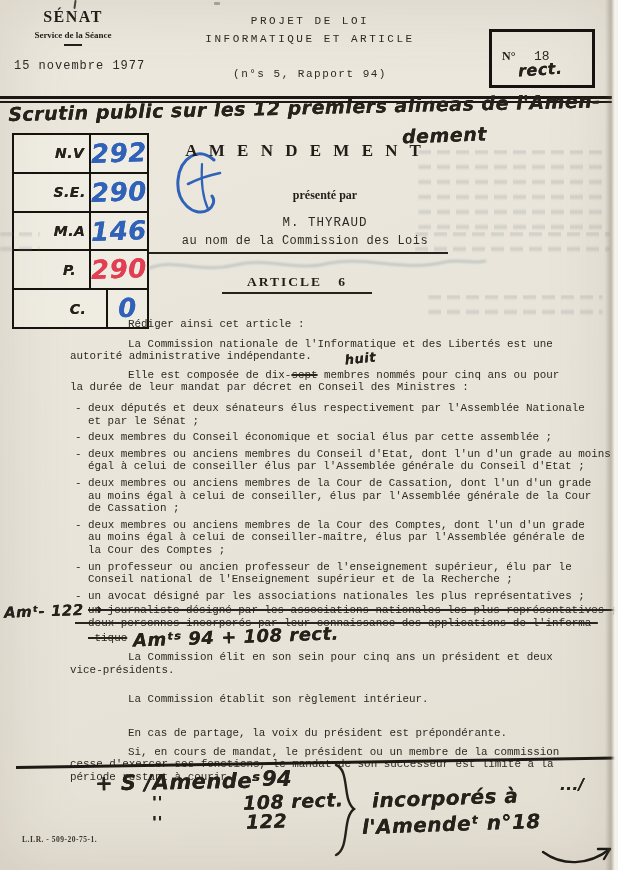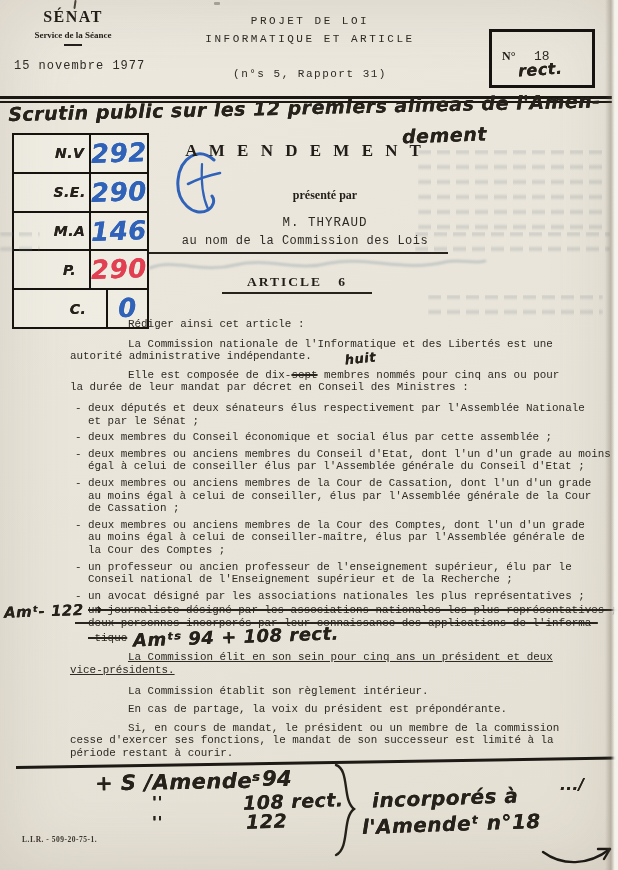--- a/index.html
+++ b/index.html
@@ -57,21 +57,21 @@
   <div class="abs ctr" style="left:18px;top:8px;width:110px;">
     <div class="serif senat-title">SÉNAT</div>
     <div class="serif senat-sub" style="margin-top:4px;">Service de la Séance</div>
     <div class="senat-rule"></div>
   </div>
   <div class="abs mono" style="left:14px;top:60px;font-size:12px;letter-spacing:1px;">15 novembre 1977</div>
 
   <div class="abs ctr mono head-center" style="left:200px;top:12px;width:220px;">
     <div>PROJET DE LOI</div>
     <div>INFORMATIQUE ET ARTICLE</div>
-    <div style="margin-top:17px;letter-spacing:1.5px;">(n°s 5, Rapport 31)</div>
+    <div style="margin-top:17px;letter-spacing:1.5px;">(n°s 5, Rapport 94)</div>
   </div>
 
   <div class="abs stampbox" style="left:489px;top:29px;width:100px;height:53px;">
     <span class="abs serif" style="left:10px;top:17px;font-size:12px;font-weight:bold;">N°</span>
     <span class="abs mono" style="left:42px;top:19px;font-size:13px;">18</span>
     <span class="abs hw ink-black" style="left:26px;top:28px;font-size:16px;transform:rotate(-4deg);font-weight:bold;">rect.</span>
   </div>
 
   <div class="abs double-rule" style="left:0;top:96px;width:612px;"></div>
 
@@ -135,23 +135,23 @@
 au moins égal à celui de conseiller-maître, élus par l'Assemblée générale de
 la Cour des Comptes ;</div>
     <div class="bullet">- un professeur ou ancien professeur de l'enseignement supérieur, élu par le
 Conseil national de l'Enseignement supérieur et de la Recherche ;</div>
     <div class="bullet" style="margin-bottom:2px;">- un avocat désigné par les associations nationales les plus représentatives ;</div>
 
     <div class="struckline">un journaliste désigné par les associations nationales les plus représentatives ;</div>
     <div class="struckline hang">- deux personnes incorporés par leur connaissance des applications de l'informa-</div>
     <div style="padding-left:18px;height:20px;"><span class="struck mono">-tique</span><span class="hw ink-black" style="font-size:18px;font-weight:bold;display:inline-block;transform:rotate(-2deg) translateY(2px);margin-left:6px;">Amᵗˢ 94 + 108 rect.</span></div>
 
-    <p class="p" style="margin-bottom:8px;margin-top:2px;text-decoration:underline;">La Commission élit en son sein pour cinq ans un président et deux
+    <p class="p" style="margin-bottom:16px;margin-top:2px;">La Commission élit en son sein pour cinq ans un président et deux
 vice-présidents.</p>
-    <p class="p" style="margin-bottom:6px;">La Commission établit son règlement intérieur.</p>
+    <p class="p" style="margin-bottom:22px;">La Commission établit son règlement intérieur.</p>
     <p class="p" style="margin-bottom:6px;">En cas de partage, la voix du président est prépondérante.</p>
     <p class="p">Si, en cours de mandat, le président ou un membre de la commission
 cesse d'exercer ses fonctions, le mandat de son successeur est limité à la
 période restant à courir.</p>
   </div>
 
   <div class="abs hw ink-black" style="left:4px;top:602px;font-size:15px;font-weight:bold;transform:rotate(-2deg);">Amᵗ- 122 →</div>
 
   <div class="abs" style="left:16px;top:766px;width:600px;height:2.5px;background:#1d1a16;transform:rotate(-0.9deg);transform-origin:left center;"></div>
 

